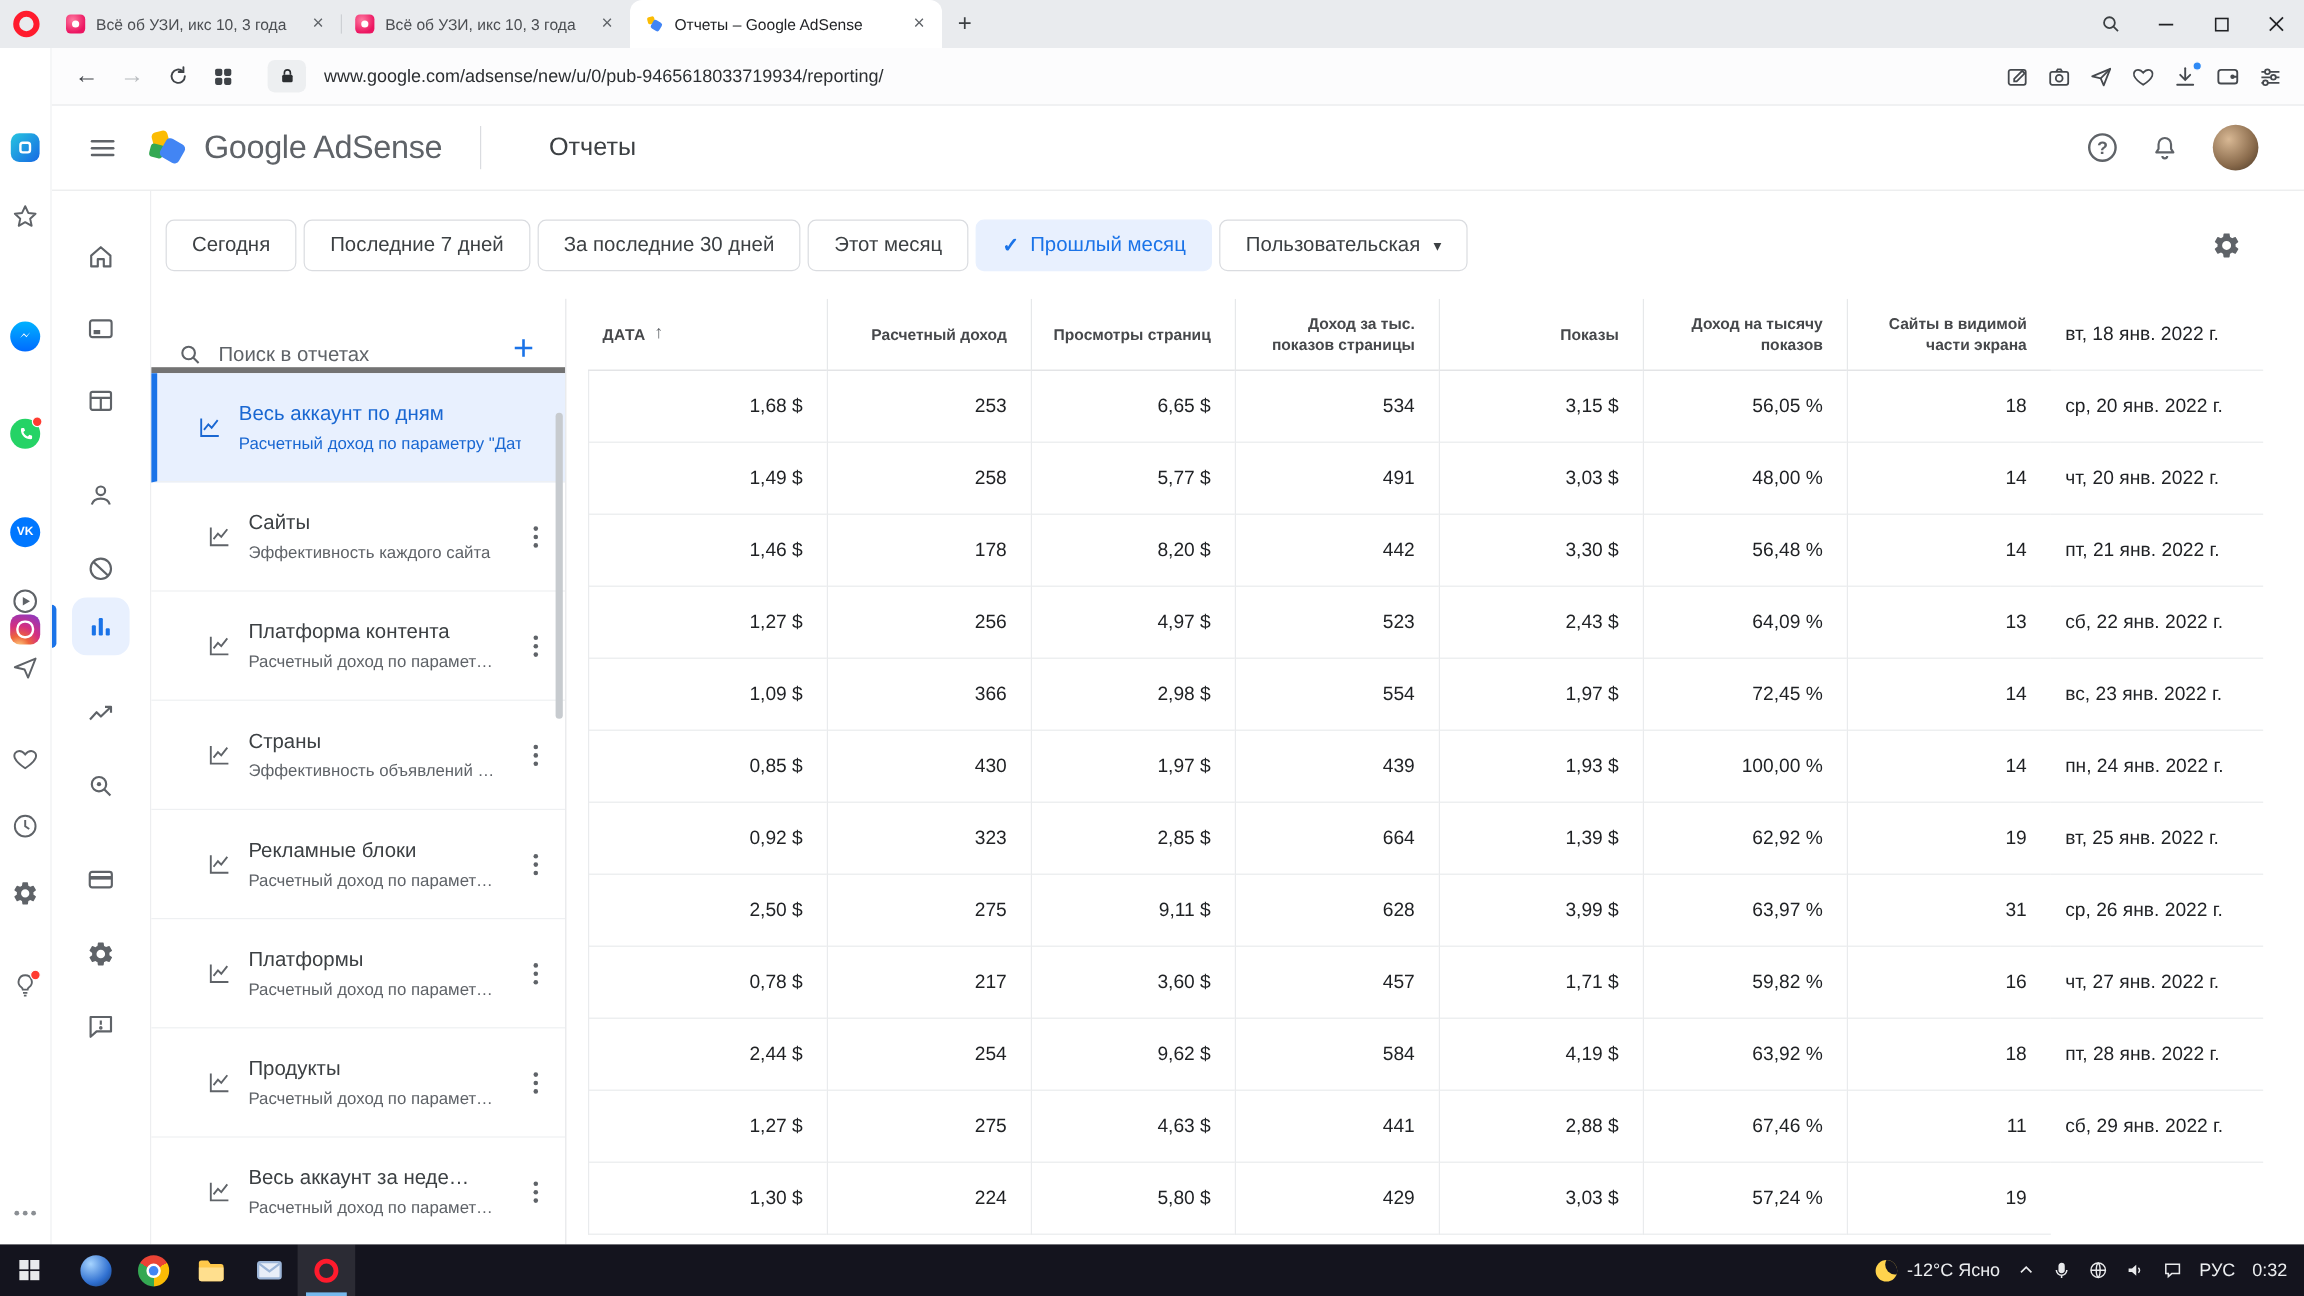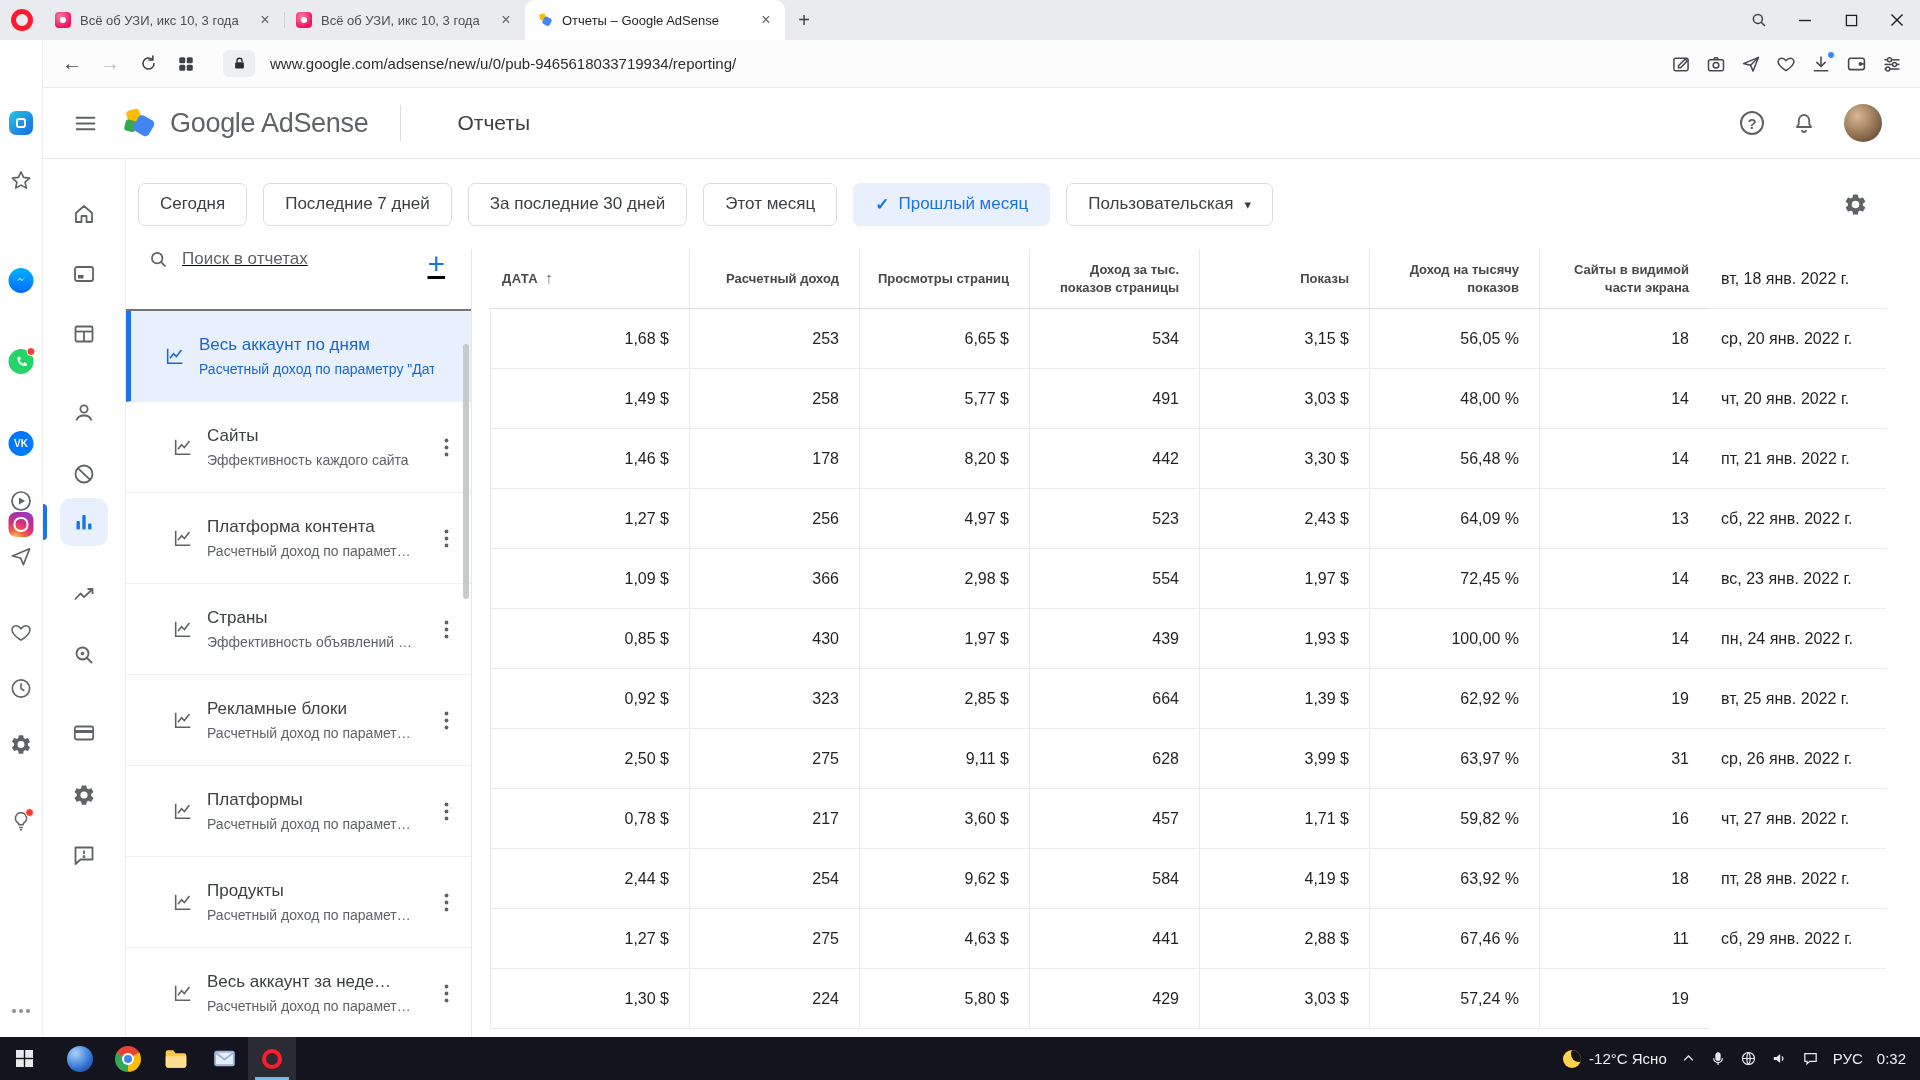--- a/index.html
+++ b/index.html
@@ -58,30 +58,30 @@
   .help-circle { width:24px; height:24px; border:2px solid #5f6368; border-radius:50%; color:#5f6368; font-size:15px; font-weight:bold; display:flex; align-items:center; justify-content:center; }
   .avatar { width:38px; height:38px; border-radius:50%; background:radial-gradient(circle at 35% 32%, #d8b894, #8a6b4c 60%, #473524); }
 
   .as-body { position:absolute; top:71px; left:0; right:0; bottom:0; display:flex; }
   .navstrip { width:83px; position:relative; border-right:1px solid #edeef0; flex:0 0 83px; }
   .nav-ic { position:absolute; left:50%; transform:translateX(-50%); }
   .nav-selected-pill { position:absolute; left:50%; transform:translateX(-50%); width:48px; height:48px; background:#e8f0fe; border-radius:12px; }
   .nav-selected-bar { position:absolute; left:0; width:4px; height:36px; background:#1a73e8; border-radius:0 4px 4px 0; }
 
   .rightcol { flex:1; display:flex; flex-direction:column; min-width:0; }
-  .filterbar { height:90px; display:flex; align-items:center; padding-left:12px; gap:16px; flex:0 0 90px; }
+  .filterbar { height:90px; display:flex; align-items:center; padding-left:12px; gap:6px; flex:0 0 90px; }
   .chip { height:43px; display:flex; align-items:center; gap:9px; padding:0 21px; border:1px solid #dadce0; border-radius:7px; font-size:17px; color:#3c4043; background:#fff; white-space:nowrap; }
   .chip.selected { background:#e8f0fe; border-color:#e8f0fe; color:#1a73e8; }
   .chip .check { color:#1a73e8; font-size:17px; font-weight:bold; }
   .chip .caret { font-size:13px; color:#3c4043; margin-left:2px; }
   .filter-gear { margin-left:auto; margin-right:52px; }
 
   .contentrow { flex:1; display:flex; min-height:0; }
   .rpanel { width:346px; flex:0 0 346px; border-right:1px solid #e5e7e9; position:relative; overflow:hidden; }
-  .searchrow { height:62px; display:flex; align-items:flex-start; padding:0 26px 0 22px; border-bottom:2px solid #737373; gap:13px;text-decoration:underline; }
+  .searchrow { height:62px; display:flex; align-items:flex-end; padding:0 26px 0 22px; border-bottom:5px solid #737373; gap:13px; }
   .searchrow input { border:none; outline:none; font-size:17px; color:#5f6368; flex:1; font-family:inherit; background:transparent; }
   .searchrow input::placeholder { color:#5f6368; opacity:1; }
   .plusbtn { color:#1a73e8; font-size:30px; font-weight:400; line-height:1; }
   .ritem { height:91px; display:flex; align-items:center; padding-left:46px; border-bottom:1px solid #eef0f2; position:relative; }
   .ritem .ricon { margin-right:13px; flex:0 0 22px; }
   .rtext { min-width:0; }
   .rtitle { font-size:17px; color:#3c4043; white-space:nowrap; }
   .rsub { font-size:14px; color:#5f6368; margin-top:6px; white-space:nowrap; overflow:hidden; max-width:235px; }
   .kebab { margin-left:auto; margin-right:22px; }
   .ritem.selected { background:#e8f0fe; border-left:5px solid #1a73e8; padding-left:33px; }

